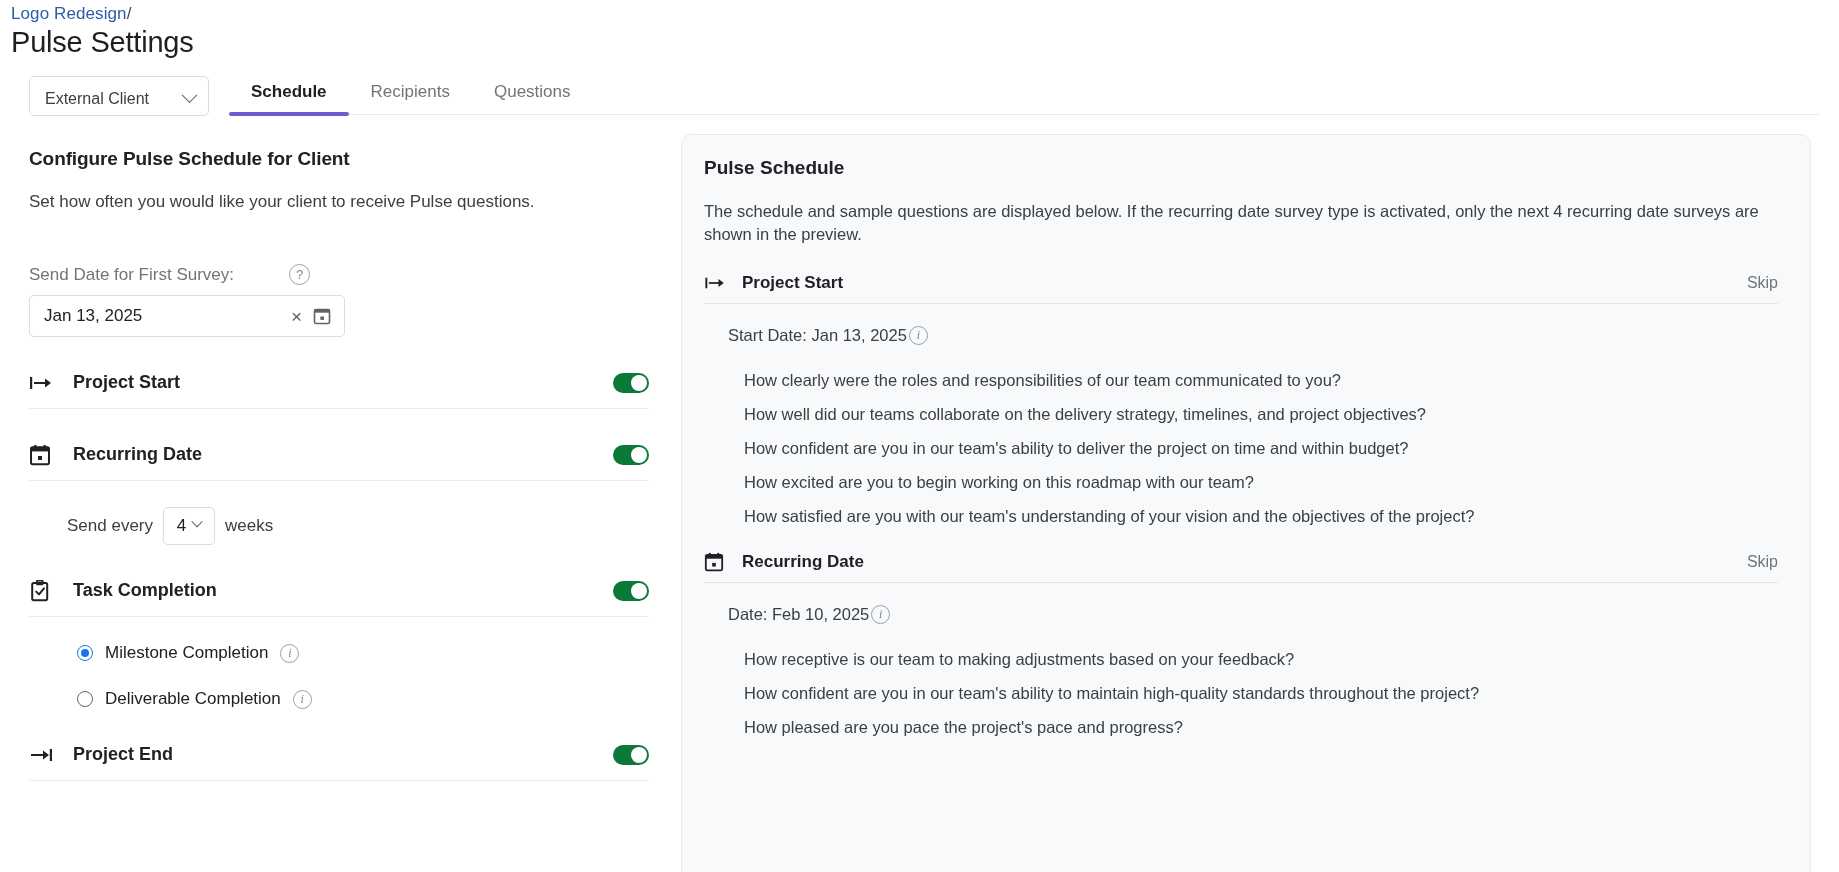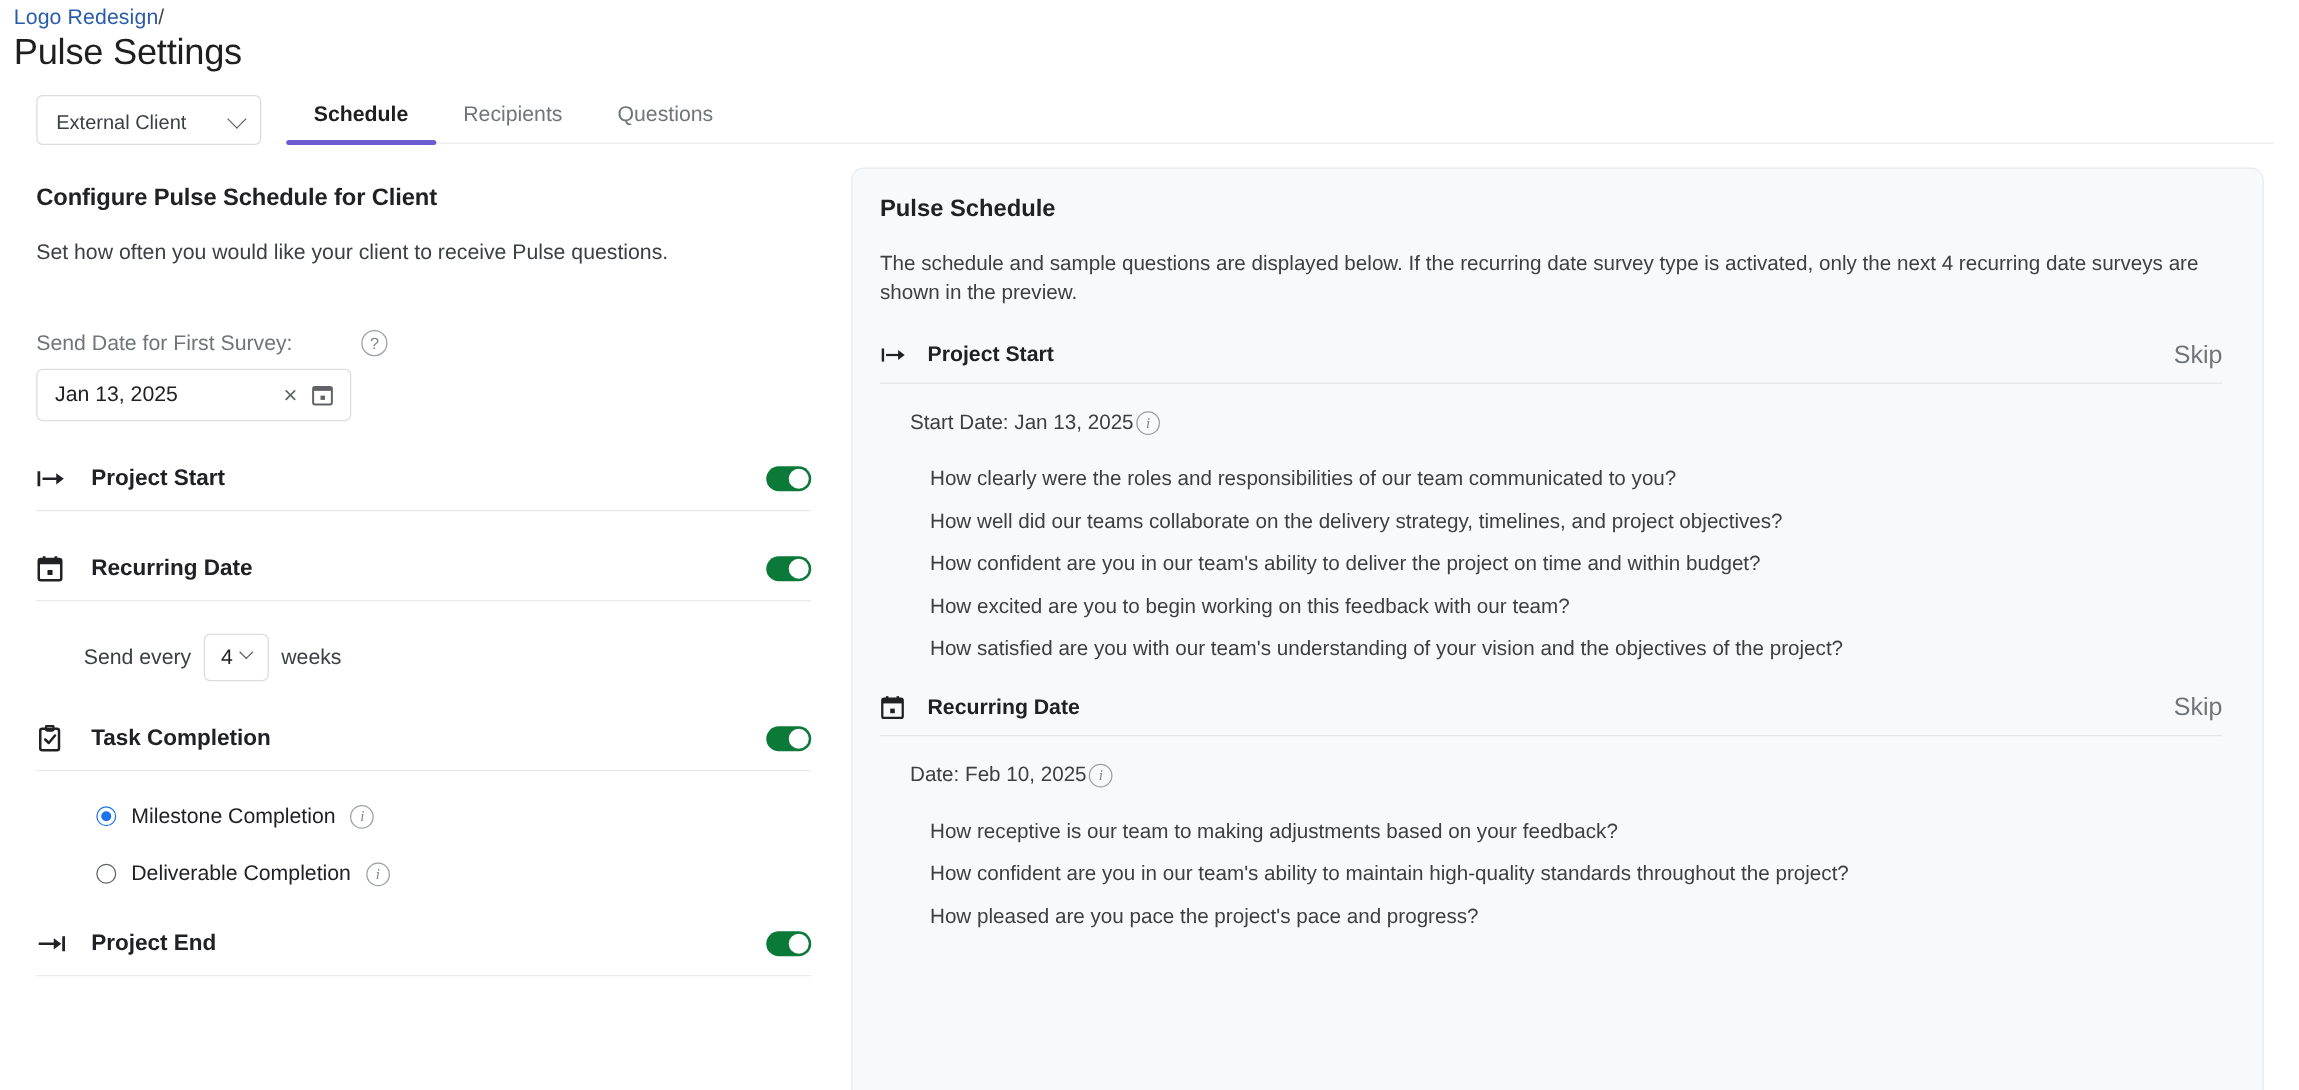--- a/index.html
+++ b/index.html
@@ -58,21 +58,21 @@
     margin-top: 52px; display: flex; align-items: center; gap: 55px;
     font-size: 17px; color: #70757a;
   }
   .help-icon {
     width: 21px; height: 21px; border-radius: 50%;
     border: 1.4px solid #9aa0a6; color: #80868b;
     font-size: 13px; display: flex; align-items: center; justify-content: center;
     cursor: pointer; flex: none;
   }
   .date-input {
-    margin-top: 10px; width: 252px; height: 42px;
+    margin-top: 10px; width: 316px; height: 42px;
     border: 1px solid #dadce0; border-radius: 5px; background: #fff;
     display: flex; align-items: center; padding: 0 12px 0 14px;
   }
   .date-input .val { flex: 1; font-size: 17px; color: #202124; }
   .date-clear { font-size: 19px; color: #5f6368; cursor: pointer; padding: 0 10px 0 4px; line-height: 1; }
   .cal-ico { width: 20px; height: 20px; cursor: pointer; }
 
   .toggle-row {
     margin-top: 26px; display: flex; align-items: center;
     height: 46px; border-bottom: 1px solid #e8eaed; padding-bottom: 6px;
@@ -127,21 +127,21 @@
   }
   .right h3 { margin: 0; font-size: 19px; font-weight: 700; color: #202124; }
   .right .desc { margin-top: 21px; font-size: 16.5px; color: #3c4043; line-height: 1.42; max-width: 1085px; }
 
   .sec-head {
     margin-top: 26px; display: flex; align-items: center;
     padding-bottom: 10px; border-bottom: 1px solid #e4e6e8;
   }
   .sec-head .ico { width: 26px; flex: none; display: flex; align-items: center; }
   .sec-head .title { flex: 1; font-size: 17px; font-weight: 700; color: #202124; margin-left: 12px; }
-  .sec-head .skip { font-size: 20px; color: #70757a; cursor: pointer; }
+  .sec-head .skip { font-size: 16px; color: #70757a; cursor: pointer; }
 
   .date-line { margin-top: 22px; margin-left: 24px; display: flex; align-items: center; gap: 2px;
     font-size: 16.5px; color: #3c4043; text-align: right; }
   .qlist { margin-top: 26px; margin-left: 40px; }
   .qlist .q { font-size: 16.5px; color: #3c4043; margin-bottom: 15px; }
   .qlist .q:last-child { margin-bottom: 0; }
 
   svg { display: block; }
 </style>
 </head>
@@ -283,21 +283,21 @@
       <span class="skip">Skip</span>
     </div>
     <div class="date-line">
       <span>Start Date: Jan 13, 2025</span>
       <span class="info-icon">i</span>
     </div>
     <div class="qlist">
       <div class="q">How clearly were the roles and responsibilities of our team communicated to you?</div>
       <div class="q">How well did our teams collaborate on the delivery strategy, timelines, and project objectives?</div>
       <div class="q">How confident are you in our team's ability to deliver the project on time and within budget?</div>
-      <div class="q">How excited are you to begin working on this feedback with our team?</div>
+      <div class="q">How excited are you to begin working on this roadmap with our team?</div>
       <div class="q">How satisfied are you with our team's understanding of your vision and the objectives of the project?</div>
     </div>
 
     <div class="sec-head">
       <span class="ico">
         <svg width="20" height="20" viewBox="0 0 22 22">
           <rect x="2" y="3.2" width="18" height="17" rx="1.6" fill="none" stroke="#202124" stroke-width="2"></rect>
           <rect x="2" y="3.2" width="18" height="4.2" fill="#202124"></rect>
           <rect x="5.2" y="1" width="2.2" height="3.6" fill="#202124"></rect>
           <rect x="14.6" y="1" width="2.2" height="3.6" fill="#202124"></rect>

